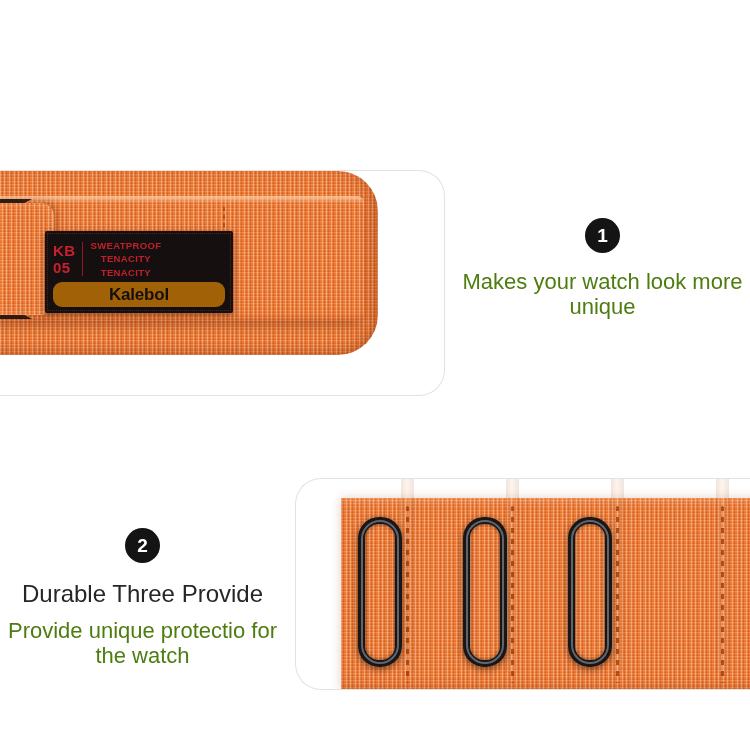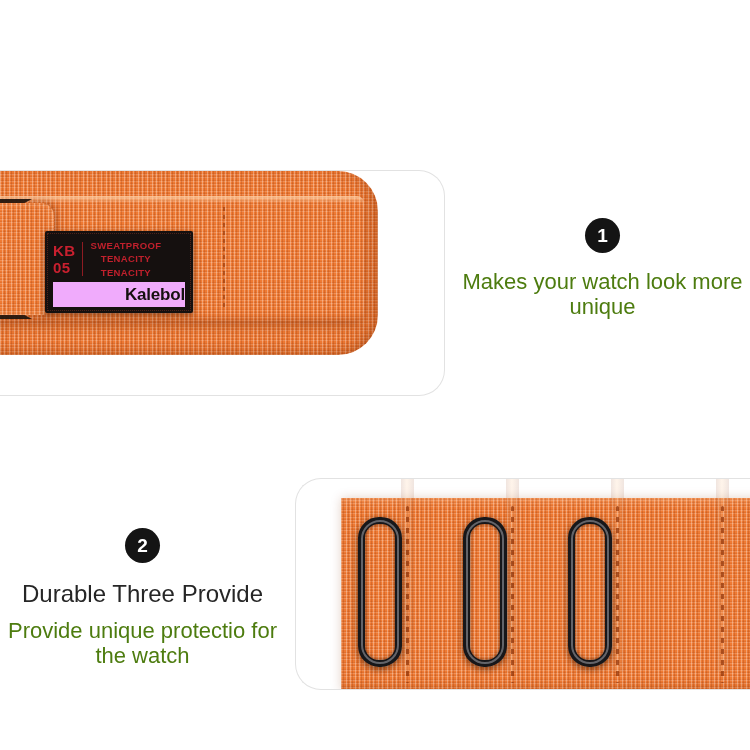--- a/index.html
+++ b/index.html
@@ -161,20 +161,21 @@
   #brand-label {
     position: absolute;
     left: 105px;
     top: 60px;
     width: 148px;
     height: 82px;
     background: #15100f;
     border-radius: 2px;
     box-shadow: 0 2px 6px rgba(60,20,2,0.55);
     overflow: hidden;
+    padding-left: 40px;
   }
   #brand-label::before {  
     content: "";
     position: absolute;
     inset: 2px;
     border: 1px dotted rgba(150,60,40,0.45);
     pointer-events: none;
   }
   .label-top {
     position: absolute;
@@ -206,24 +207,25 @@
     line-height: 13.5px;
     letter-spacing: 0.35px;
     text-align: center;
   }
   #brand-plate {
     position: absolute;
     left: 8px;
     right: 8px;
     top: 51px;
     height: 25px;
-    background: #f0abfc;
+    background: #a16207;
     display: flex;
     align-items: center;
-    justify-content: flex-end;
+    justify-content: center;
+    border-radius: 9px;
   }
   #brand-name {
     color: #15100f;
     font-size: 17px;
     font-weight: bold;
     letter-spacing: -0.2px;
     line-height: 19px;
   }
 
   

